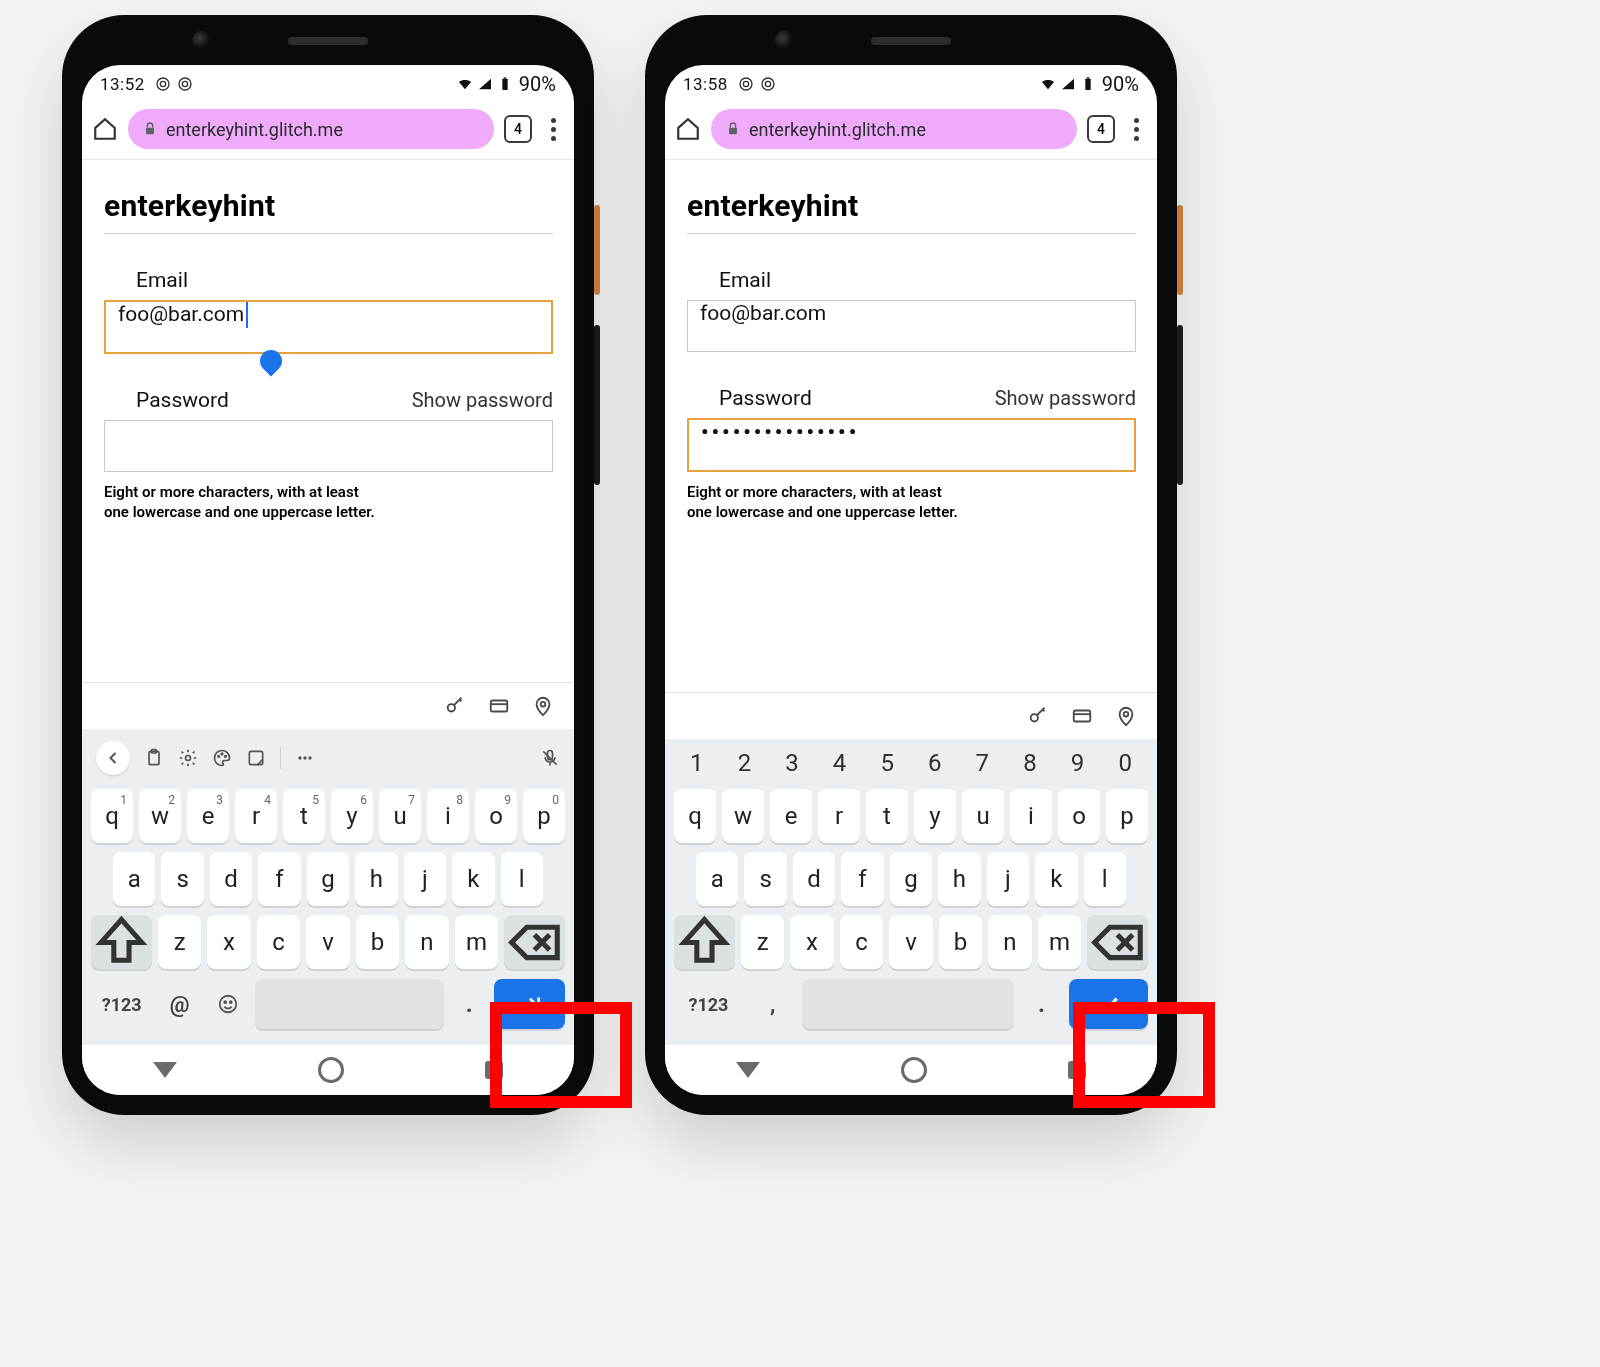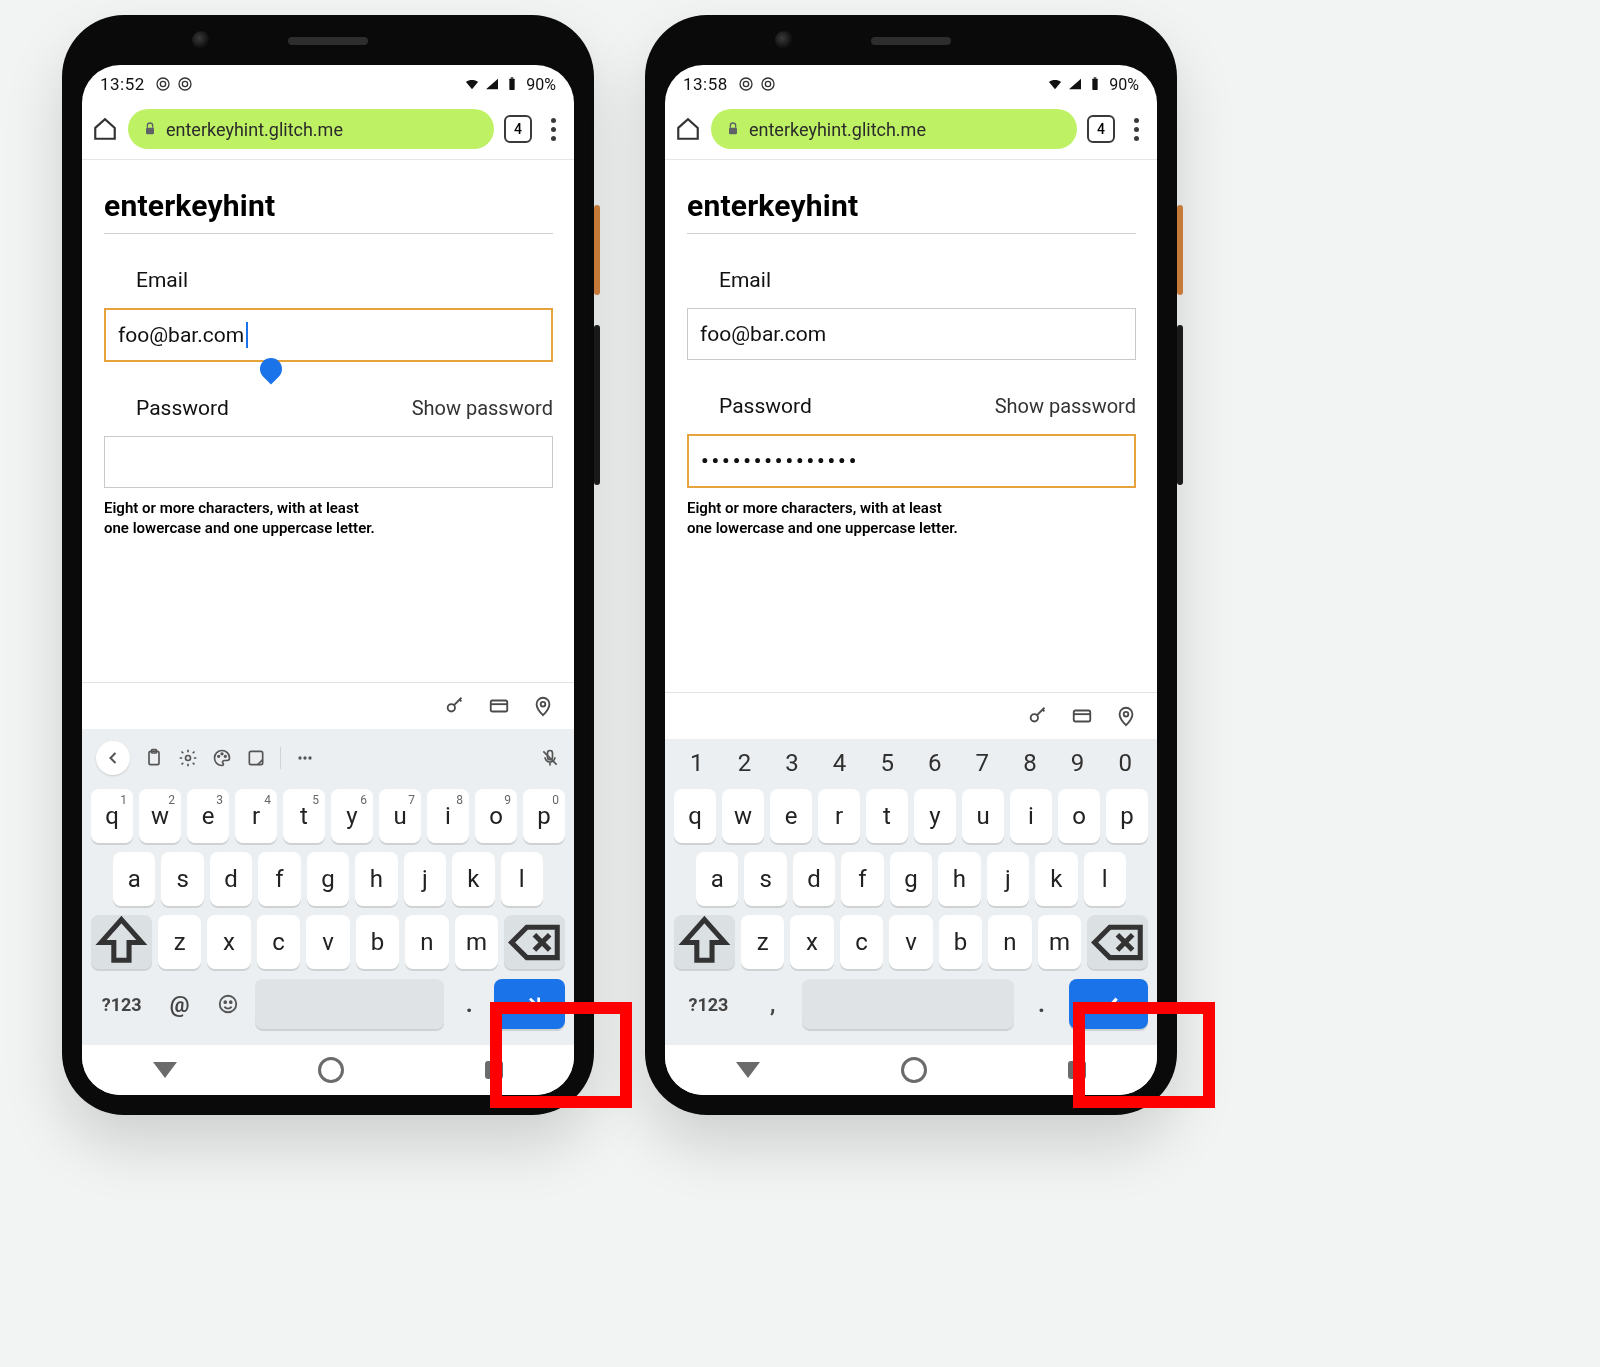--- a/index.html
+++ b/index.html
@@ -68,33 +68,33 @@
     align-items: center;
     padding: 0 18px;
     font-size: 17px;
     color: #111;
   }
   .statusbar .time { font-weight: 400; letter-spacing: .5px; }
   .statusbar .sicons { display:flex; gap:6px; margin-left:10px; align-items:center; }
   .statusbar .spacer { flex: 1; }
   .statusbar .right { display:flex; gap:4px; align-items:center; }
   .statusbar svg { width:16px; height:16px; }
-  .statusbar .battxt { font-size:16px; margin-left:2px; }
+  .statusbar .battxt { font-size:20px; margin-left:2px; }
 
   
   .omnibar {
     display:flex; align-items:center;
     padding: 6px 10px 10px 10px;
     gap:10px;
     border-bottom: 1px solid #e6e6e6;
   }
   .omnibar .home { width:26px; height:26px; }
   .omnibar .addr {
     flex:1;
-    background:#bef264;
+    background:#f0abfc;
     border-radius: 22px;
     height:40px;
     display:flex; align-items:center;
     padding: 0 14px;
     font-size:18px; color:#2b2b2b;
     gap:8px;
   }
   .omnibar .tabcount {
     width:24px; height:24px;
     border:2px solid #3a3a3a;
@@ -117,24 +117,24 @@
     font-weight:700;
     letter-spacing:.2px;
     border-bottom:1px solid #d0d0d0;
     padding-bottom:10px;
   }
   .field { margin-top:34px; }
   .labelrow { display:flex; align-items:baseline; }
   .label { font-size:21px; color:#111;margin-left:32px; }
   .showpw { margin-left:auto; font-size:20px; color:#333; }
   .inputbox {
-    margin-top:16px;
+    margin-top:8px;
     height:50px;
     border:1px solid #c9c9c9;
-    display:flex; align-items:center;
+    display:flex; align-items:flex-start;
     padding:0 12px;
     font-size:21px;
     color:#111;
     position:relative;
   }
   .inputbox.focused { border:2px solid #e6a23c; }
   .caret {
     width:2px; height:26px;
     background:#1a73e8;
     margin-left:2px;

